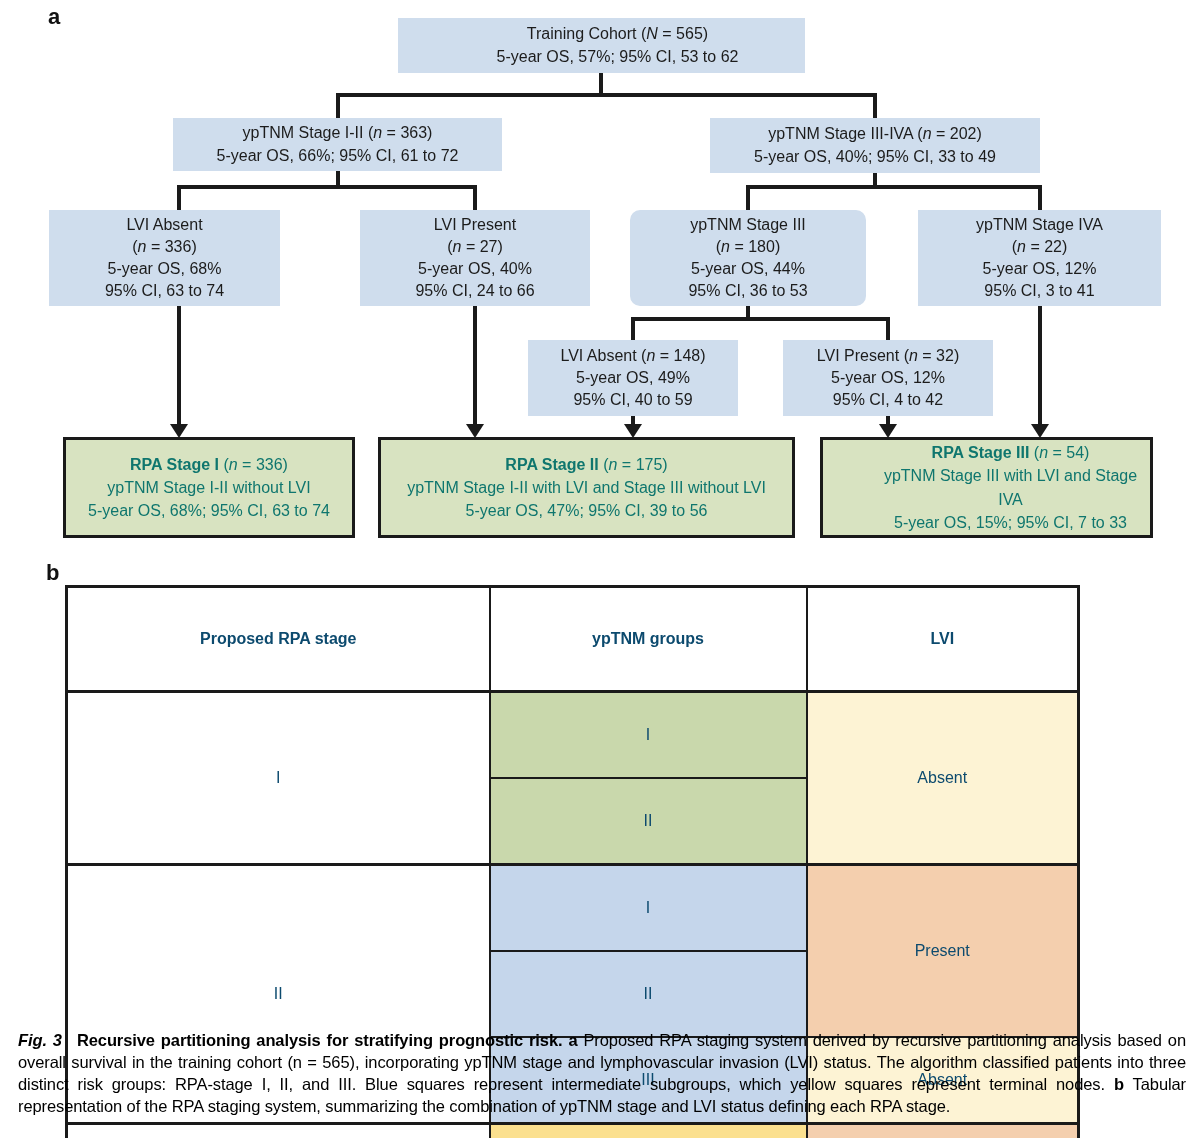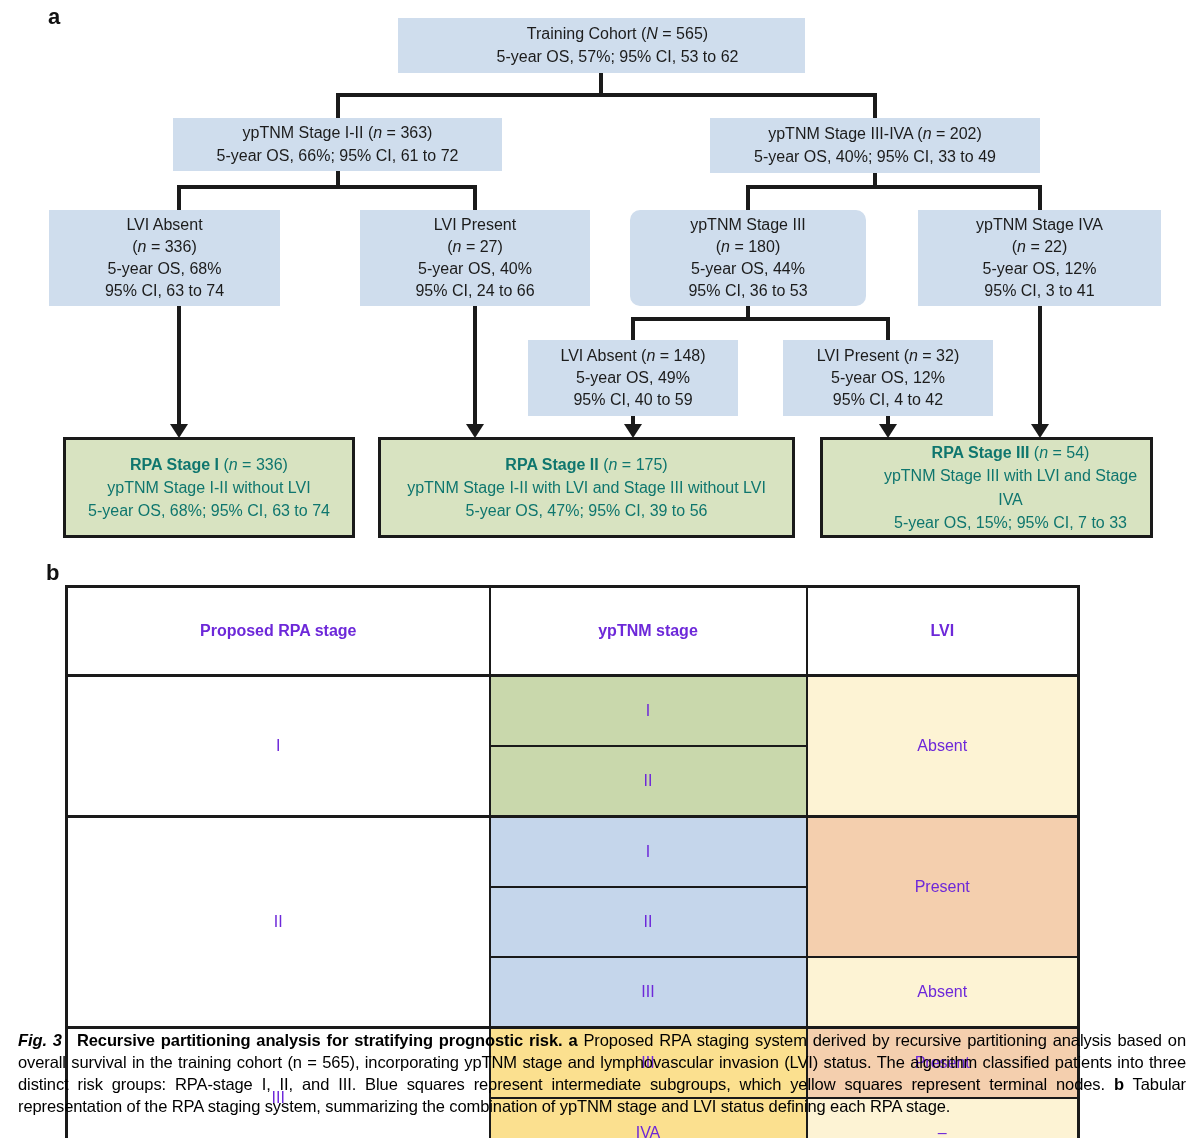--- a/index.html
+++ b/index.html
@@ -25,21 +25,21 @@
   #n-s4a{left:918px;top:210px;width:243px;height:96px;}
   #n-a148{left:528px;top:340px;width:210px;height:76px;}
   #n-p32{left:783px;top:340px;width:210px;height:76px;}
   #t-rpa1{left:63px;top:437px;width:292px;height:101px;}
   #t-rpa2{left:378px;top:437px;width:417px;height:101px;}
   #t-rpa3{left:820px;top:437px;width:333px;height:101px;}
   
   #rpa-table{position:absolute;left:65px;top:585px;border-collapse:collapse;
              table-layout:fixed;width:1012px;font-size:16px;}
   #rpa-table th,#rpa-table td{border:2px solid #1a1a1a;text-align:center;
-             vertical-align:middle;padding:8px;color:#6d28d9;margin-top:8px;}
+             vertical-align:middle;padding:16px;color:#0c4a6e;margin-top:8px;}
   #rpa-table{border:3px solid #1a1a1a;}
   #rpa-table th{height:70px;font-weight:bold;background:#fff;}
   #rpa-table thead th{border-bottom-width:3px;}
   #rpa-table td{height:52px;}
   #rpa-table tr.grp td{border-top-width:3px;}
   #rpa-table td.col-rpa{background:#fff;}
   
   .caption{position:absolute;left:18px;top:1030px;width:1168px;margin:0;
            font-size:16.5px;line-height:1.33;letter-spacing:-0.1px;
            text-align:justify;color:#000;}
@@ -142,21 +142,21 @@
 
   <table id="rpa-table">
     <colgroup>
       <col style="width:423px">
         <col style="width:317px">
         <col style="width:272px">
     </colgroup>
     <thead>
       <tr>
         <th>Proposed RPA stage</th>
-        <th>ypTNM stage</th>
+        <th>ypTNM groups</th>
         <th>LVI</th>
       </tr>
     </thead>
     <tbody>
       <tr class="grp">
         <td class="col-rpa" rowspan="2">I</td>
         <td style="background-color: rgb(201, 216, 172);">I</td>
         <td rowspan="2" style="background-color: rgb(253, 243, 212);">Absent</td>
       </tr>
       <tr>

